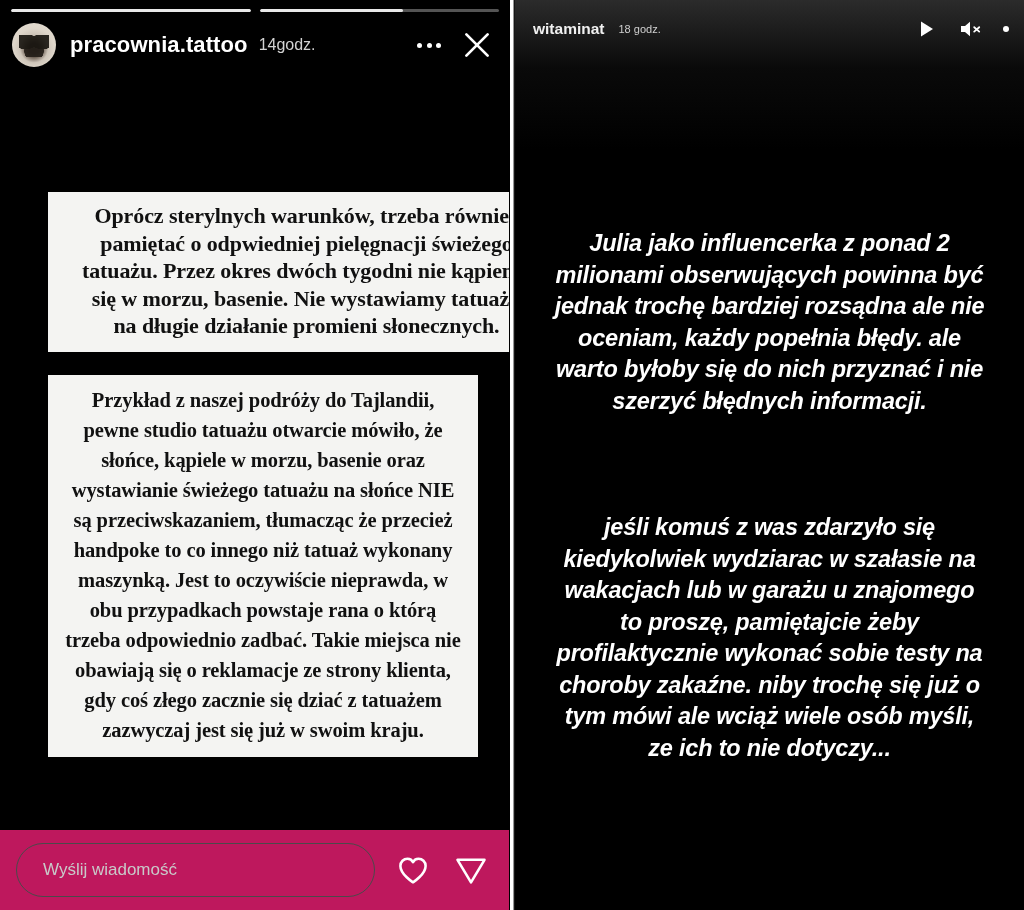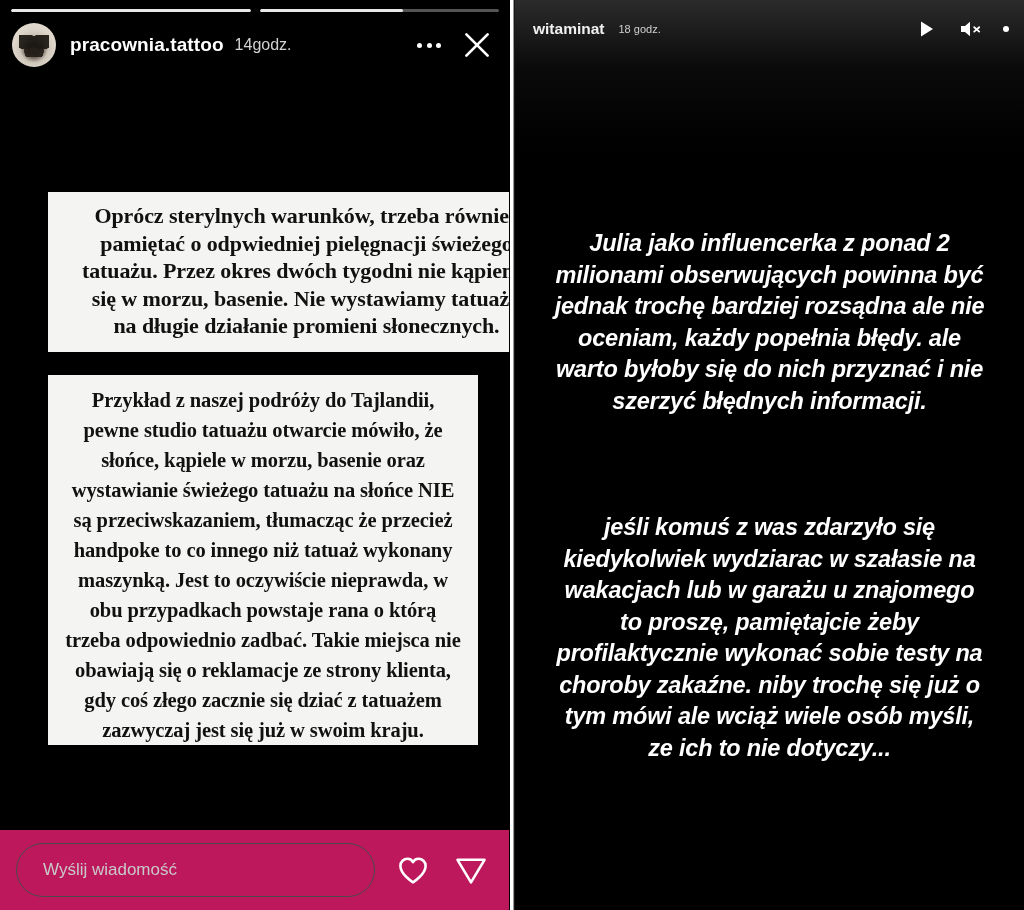--- a/index.html
+++ b/index.html
@@ -70,21 +70,21 @@
     left: 7px; top: 12px;
     width: 30px; height: 22px;
     background:
       radial-gradient(ellipse at 22% 30%, #1b1712 0 34%, transparent 36%),
       radial-gradient(ellipse at 78% 30%, #1b1712 0 34%, transparent 36%),
       radial-gradient(ellipse at 50% 72%, #241f19 0 45%, transparent 47%);
     opacity: .92;
   }
   .username {
     color: #fff;
-    font-size: 19px;
+    font-size: 22px;
     font-weight: 700;
     margin-left: 14px;
     letter-spacing: .1px;
     white-space: nowrap;
   }
   .timestamp {
     color: #d2d2d2;
     font-size: 16px;
     font-weight: 400;
     margin-left: 11px;
@@ -126,21 +126,21 @@
   #card-1 {
     left: 48px; top: 192px;
     width: 501px;
     padding: 10px 14px 12px 30px;
     font-size: 22px;
     line-height: 27.5px;
   }
   #card-2 {
     left: 48px; top: 375px;
     width: 430px;
-    padding: 10px 16px 0 16px;
+    padding: 10px 16px 12px 16px;
     font-size: 20.5px;
     line-height: 30px;
   }
 
   
   .reply-bar {
     position: absolute;
     left: 0; bottom: 0;
     width: 509px; height: 80px;
     display: flex;

